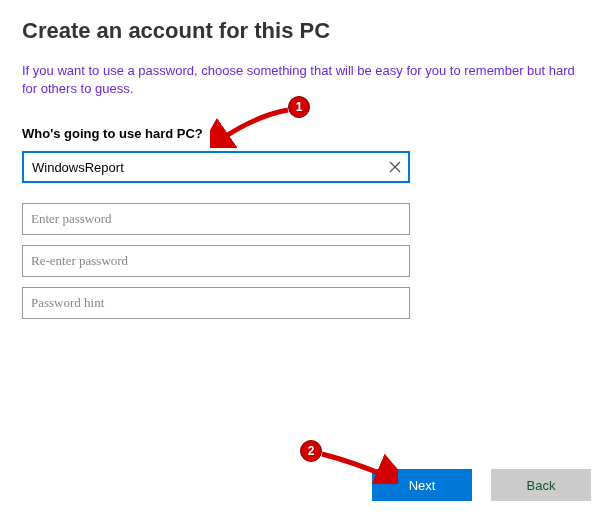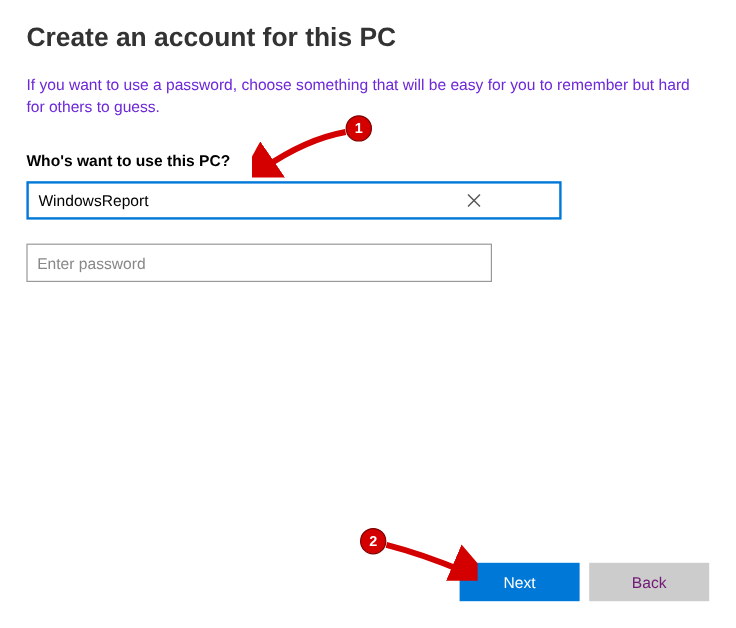--- a/index.html
+++ b/index.html
@@ -33,21 +33,21 @@
       font-weight: 600;
       color: #000;
       margin-bottom: 10px;
     }
     .input-wrap {
       position: relative;
       width: 388px;
       margin-bottom: 20px;
     }
     .text-input {
-      width: 446px;
+      width: 388px;
       height: 32px;
       padding: 0 30px 0 8px;
       font-size: 13px;
       font-family: inherit;
       border: 2px solid #0078d7;
       outline: none;
       color: #000;
       background: #fff;
     }
     .clear-btn {
@@ -71,57 +71,57 @@
       font-size: 13px;
       font-weight: 600;
       color: #000;
       margin-bottom: 10px;
     }
     .pw-input {
       width: 388px;
       height: 32px;
       padding: 0 8px;
       font-size: 13px;
-      font-family: Liberation Sans, sans-serif;
+      font-family: Liberation Serif, serif;
       border: 1px solid #999;
       outline: none;
       color: #000;
       background: #fff;
       margin-bottom: 10px;
       display: block;
     }
     .pw-input::placeholder {
       color: #888;
     }
     .button-row {
       position: absolute;
       bottom: 22px;
       right: 22px;
       display: flex;
-      gap: 8px;
+      gap: 19px;
       align-items: flex-end;
     }
     .btn {
       width: 100px;
       height: 32px;
       font-size: 13px;
       font-family: inherit;
       border: none;
       cursor: pointer;
       display: flex;
       align-items: center;
       justify-content: center;
     }
     .btn-primary {
       background: #0078d7;
       color: #fff;
     }
     .btn-secondary {
       background: #ccc;
-      color: #701a75;
+      color: #14532d;
     }
     .annotation {
       position: absolute;
       pointer-events: none;
     }
     .badge {
       width: 22px;
       height: 22px;
       background: #d40000;
       border-radius: 50%;
@@ -138,34 +138,36 @@
       position: absolute;
     }
   </style>
 </head>
 <body>
 
 <h1 class="title">Create an account for this PC</h1>
 
 <p class="subtitle">If you want to use a password, choose something that will be easy for you to remember but hard for others to guess.</p>
 
-<div class="section-label">Who's want to use this PC?</div>
+<div class="section-label">Who's going to use hard PC?</div>
 
 <div class="input-wrap">
   <input type="text" class="text-input" value="WindowsReport" style="">
   <span class="clear-btn">
     <svg width="12" height="12" viewBox="0 0 12 12">
         <line x1="1" y1="1" x2="11" y2="11" stroke="#555" stroke-width="1.2"></line>
         <line x1="11" y1="1" x2="1" y2="11" stroke="#555" stroke-width="1.2"></line>
       </svg>
   </span>
 </div>
 
 <div class="secure-section">
   <input type="password" class="pw-input" placeholder="Enter password" style="">
+  <input type="password" class="pw-input" placeholder="Re-enter password" style="">
+  <input type="text" class="pw-input" placeholder="Password hint" style="">
 </div>
 
 <div class="button-row">
   <button class="btn btn-primary">Next</button>
   <button class="btn btn-secondary">Back</button>
 </div>
 
 <div class="annotation" style="left:210px; top:96px; width:110px; height:50px;">
   <div class="badge" style="left:78px; top:0;">1</div>
   <svg class="arrow-svg" style="left:0; top:8px;" width="88" height="44" viewBox="0 0 88 44">

